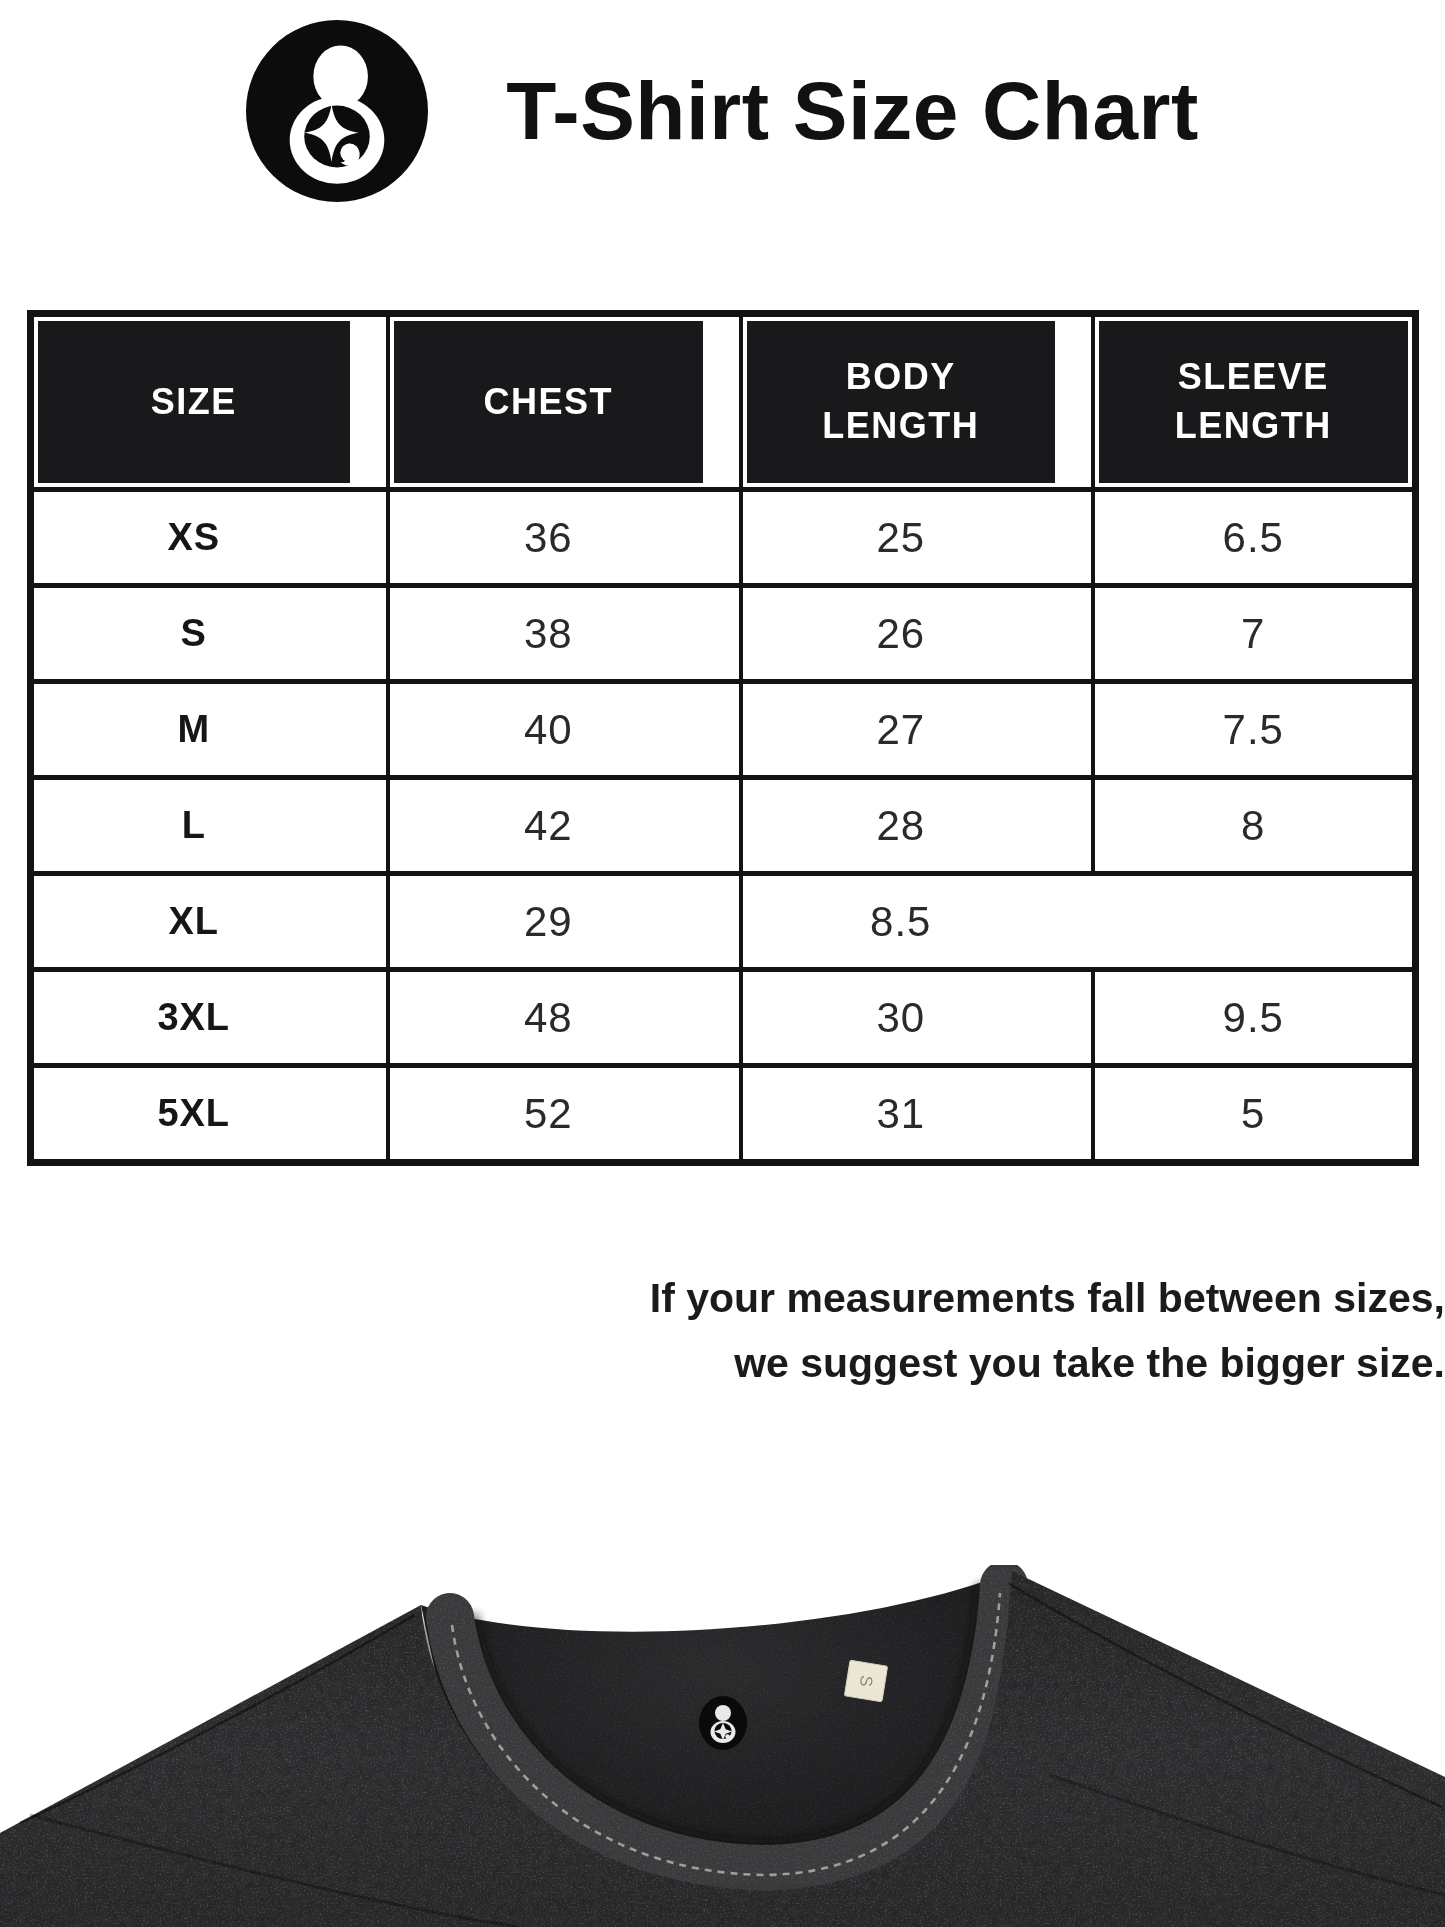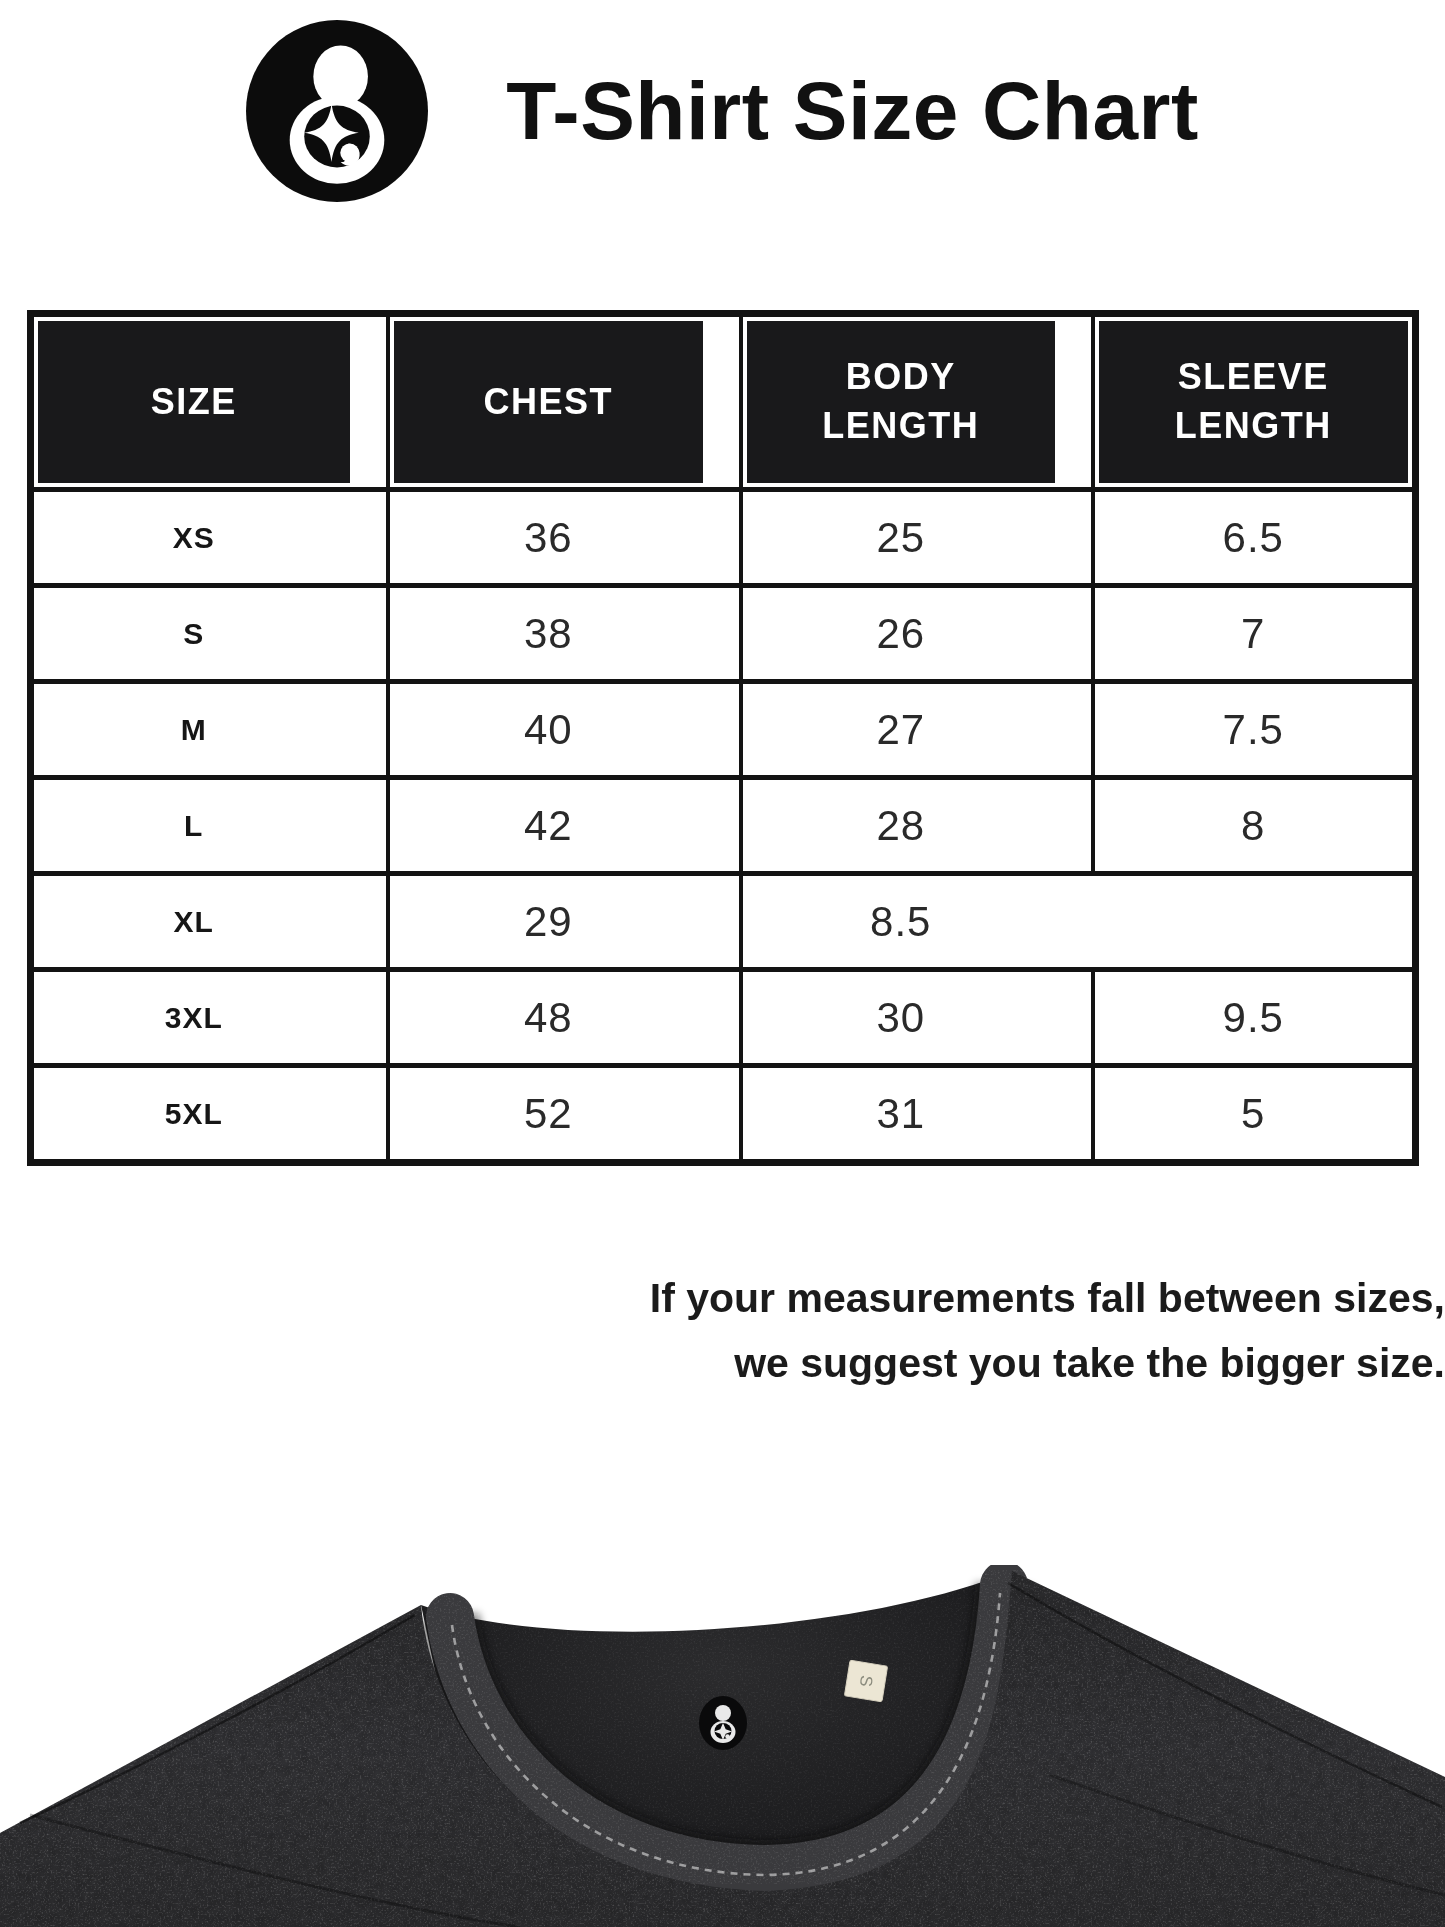--- a/index.html
+++ b/index.html
@@ -66,21 +66,21 @@
     justify-content: center;
     text-align: center;
     font-size: 36px;
     font-weight: 700;
     letter-spacing: 1.5px;
     line-height: 1.35;
     padding: 0 62px;
     box-sizing: border-box;
   }
   .body-row .t-cell { height: 91px; }
-  .cell-size { font-size: 30px; font-weight: 700; color: #161616; letter-spacing: 1px; }
+  .cell-size { font-size: 38px; font-weight: 700; color: #161616; letter-spacing: 1px; }
   .cell-num  { font-size: 42px; font-weight: 400; color: #2a2a2a; letter-spacing: 1px; }
 
   
   .fit-note {
     margin: 100px 0 0 0;
     text-align: right;
     font-size: 41px;
     font-weight: 700;
     line-height: 1.58;
     color: #1b1b1b;

